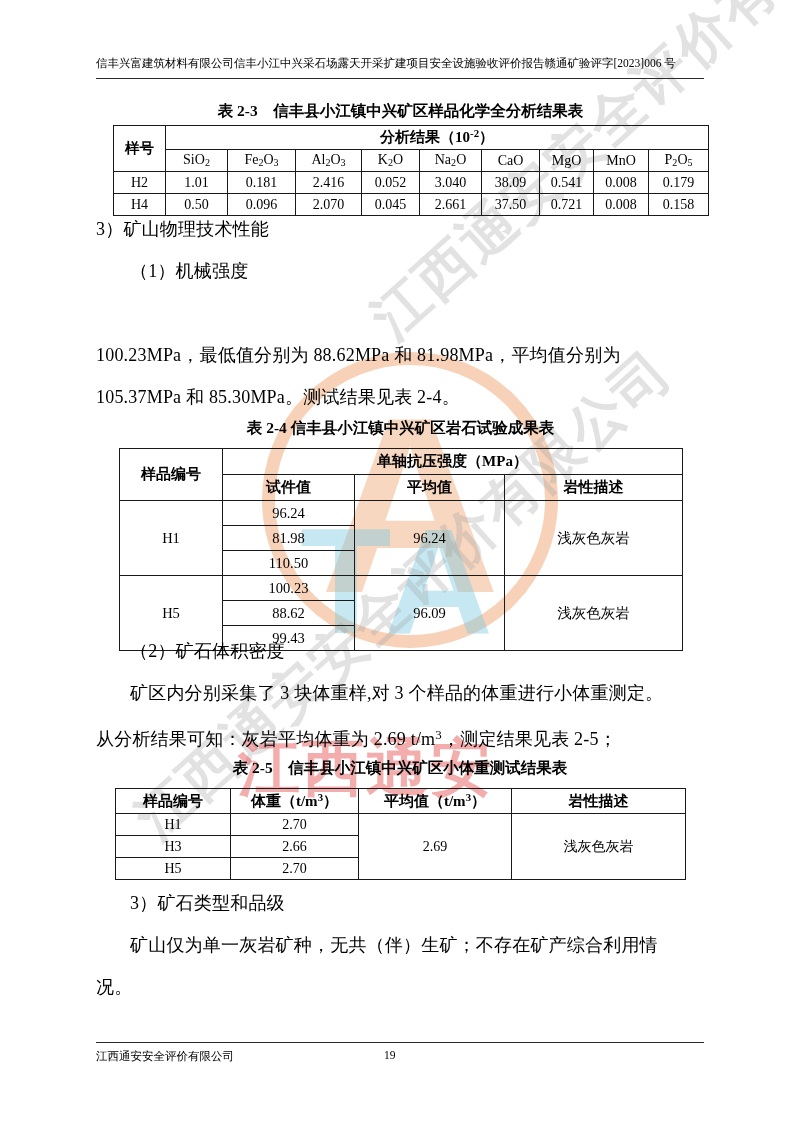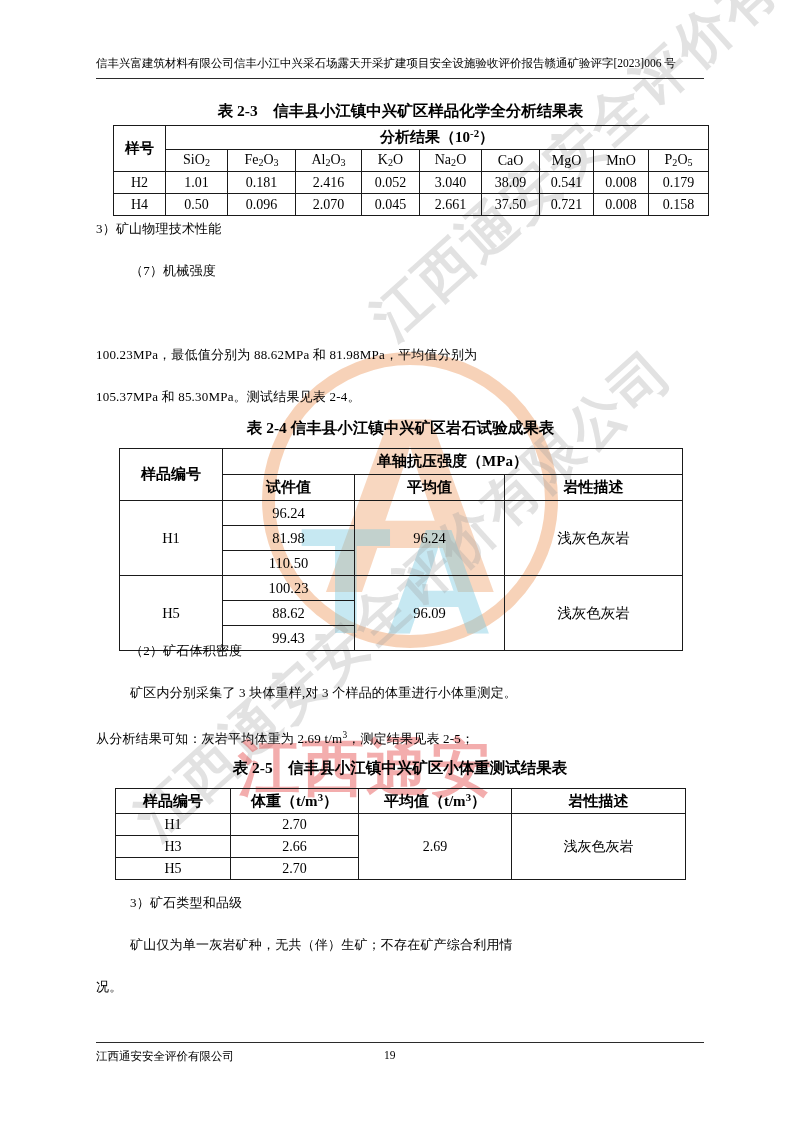--- a/index.html
+++ b/index.html
@@ -180,21 +180,21 @@
   #table-2-4 td.val { font-size: 14.5px; height: 25px; }
 
   
   #table-2-5 { left: 115px; top: 788px; width: 570px; }
   #table-2-5 td { font-size: 14px; height: 22px; }
   #table-2-5 td.h { font-weight: 700; font-size: 15px; height: 25px; }
 
   
   .para {
     position: absolute;
-    font-size: 13px;
+    font-size: 18px;
     line-height: 42px;
     letter-spacing: 0.2px;
     white-space: nowrap;
   }
   sub { font-size: 0.72em; vertical-align: -0.22em; }
   sup { font-size: 0.72em; vertical-align: 0.5em; }
 </style>
 </head>
 <body>
 
@@ -272,21 +272,21 @@
         <td class="t23-val">37.50</td>
         <td class="t23-val">0.721</td>
         <td class="t23-val">0.008</td>
         <td class="t23-val">0.158</td>
       </tr>
     </tbody>
       </table>
 
     <div class="para" style="left:96px; top:208px;">3）矿山物理技术性能</div>
 
-    <div class="para" style="left:130px; top:250px;">（7）机械强度</div>
+    <div class="para" style="left:130px; top:250px;">（1）机械强度</div>
 
     <div class="para" style="left:96px; top:334px;">100.23MPa，最低值分别为 88.62MPa 和 81.98MPa，平均值分别为</div>
     <div class="para" style="left:96px; top:376px;">105.37MPa 和 85.30MPa。测试结果见表 2-4。</div>
 
     <div class="tbl-caption" style="left:119px; top:418px; width:563px;">表 2-4 信丰县小江镇中兴矿区岩石试验成果表</div>
 
     <table id="table-2-4" class="doc-table">
       <colgroup>
         <col style="width:103px">
           <col style="width:132px">

